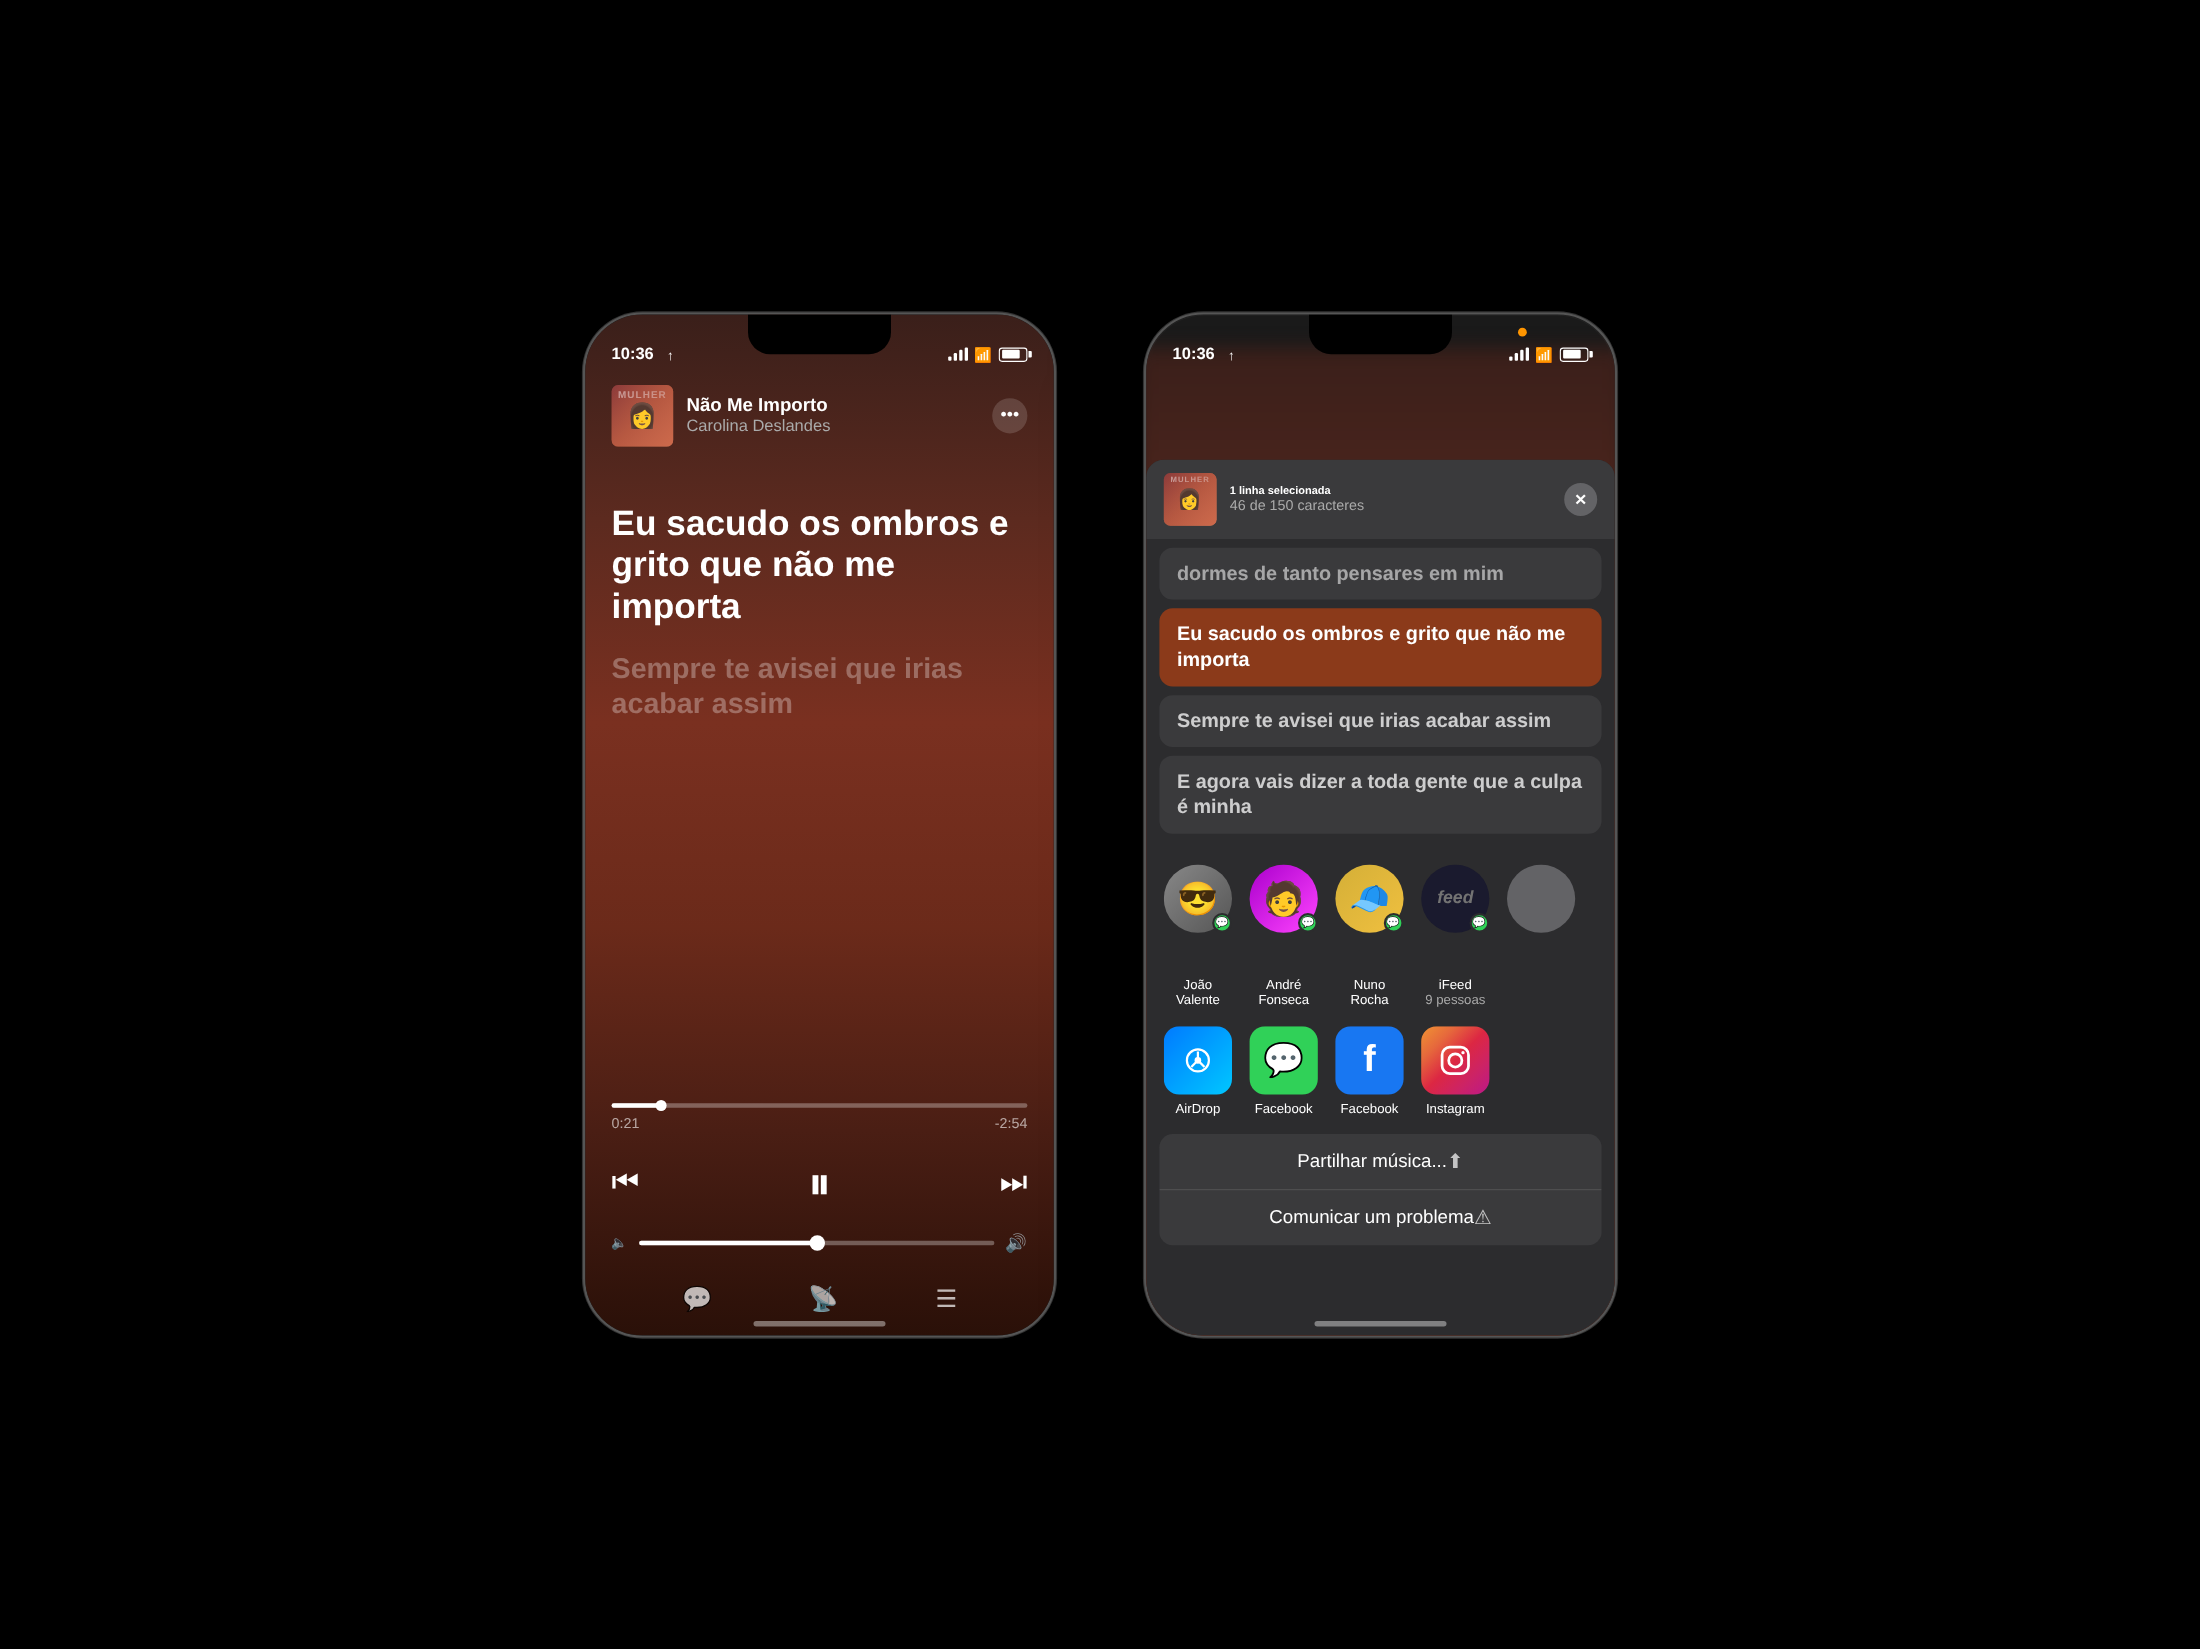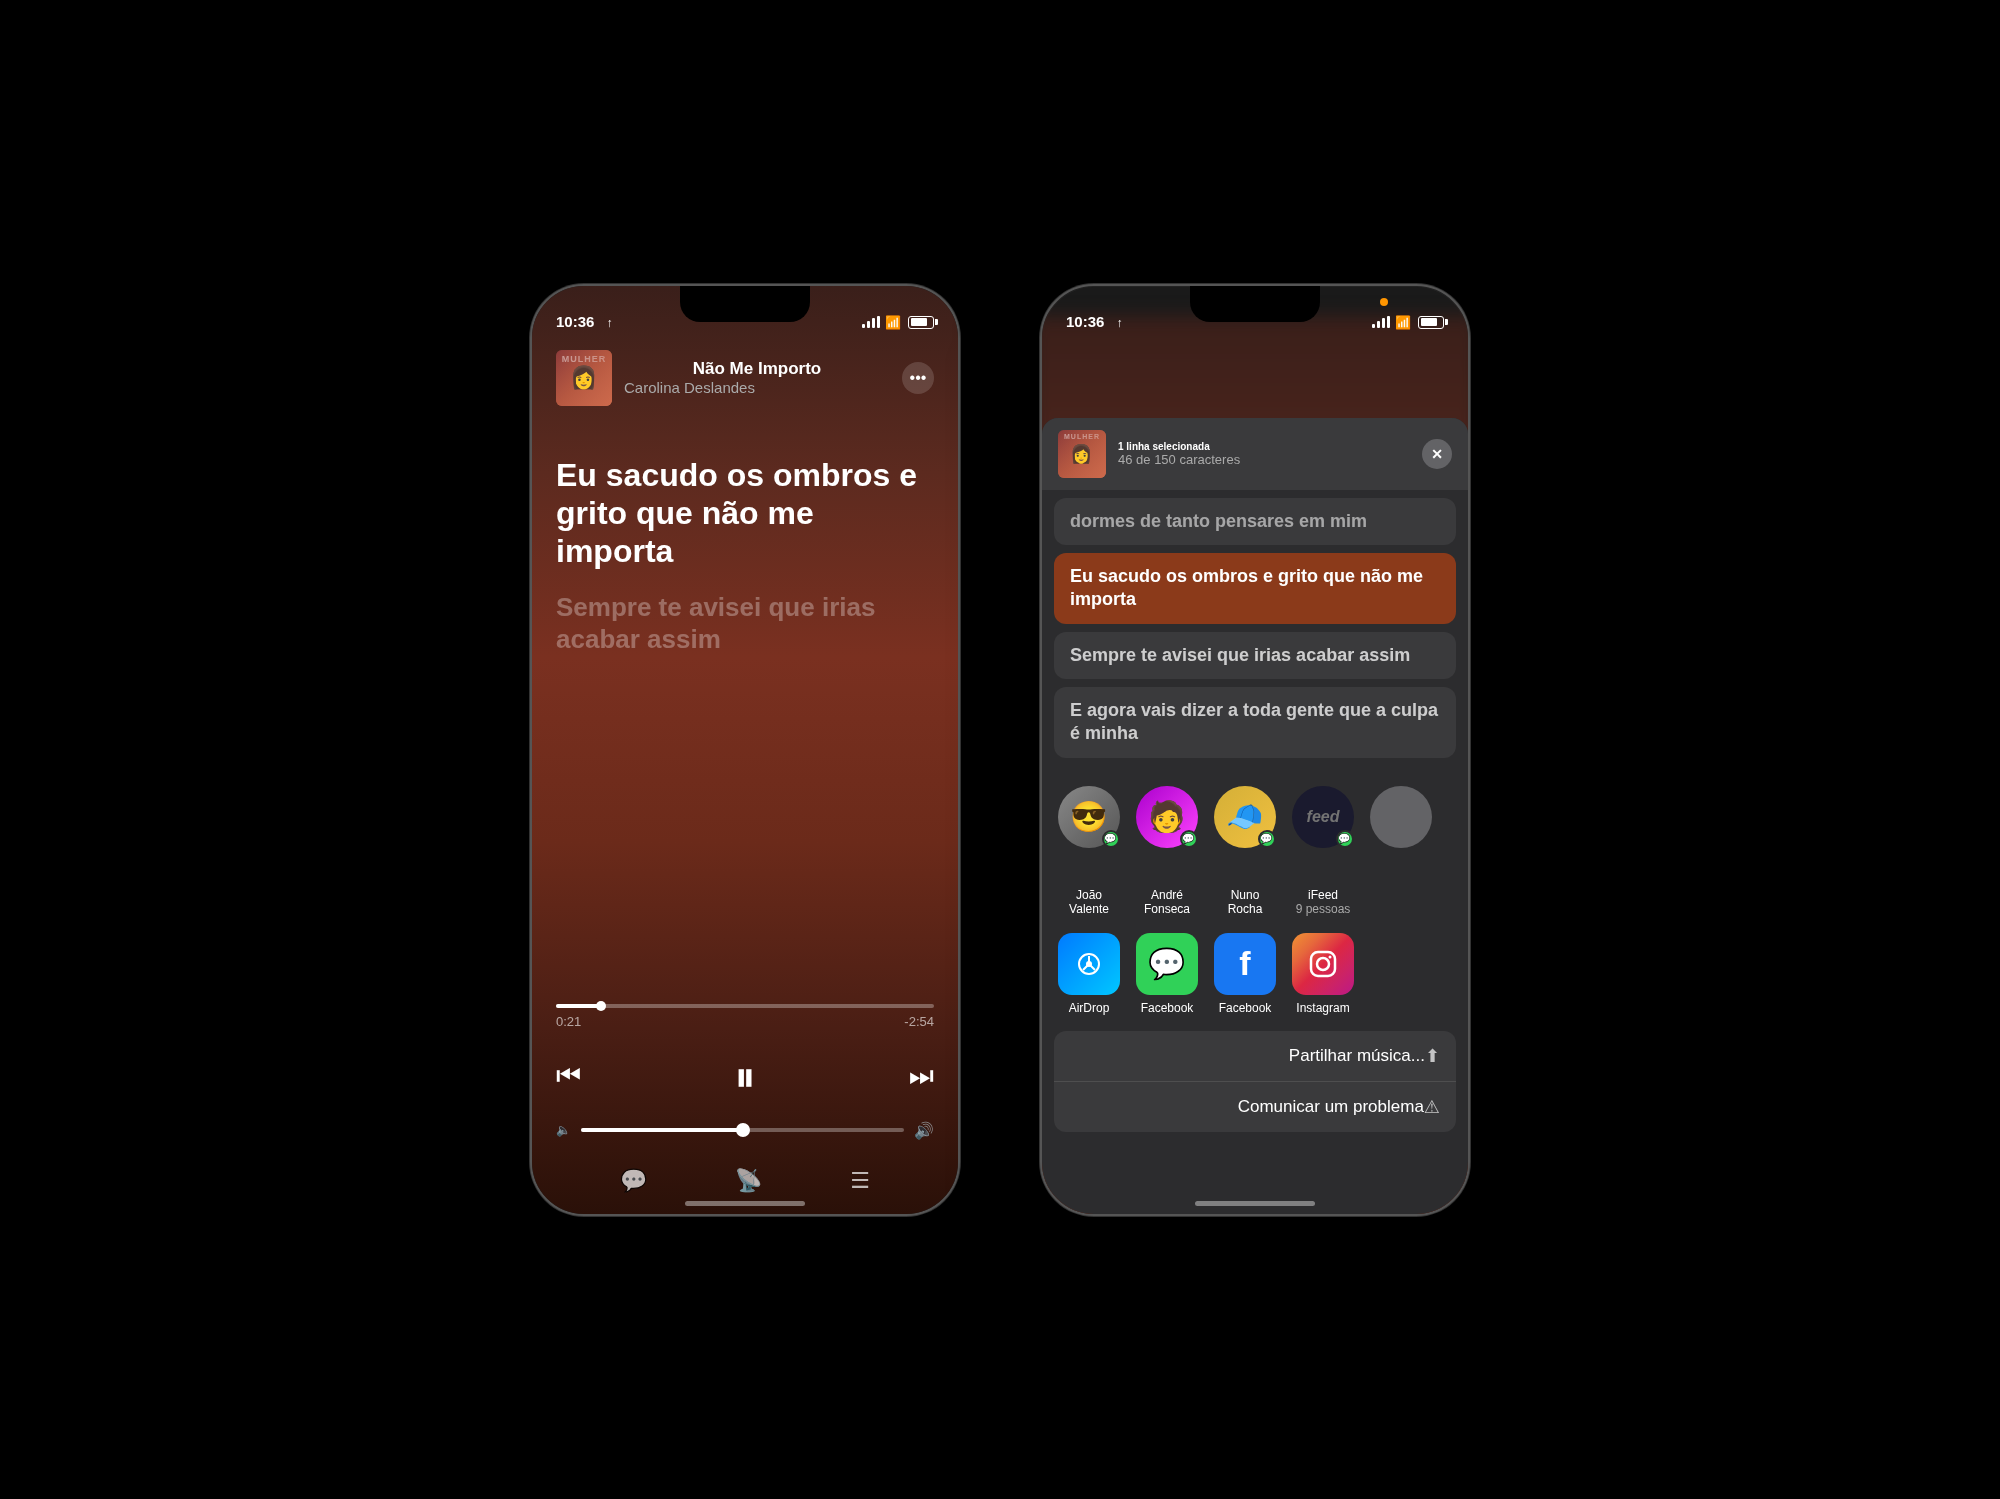--- a/index.html
+++ b/index.html
@@ -168,21 +168,20 @@
       color: #fff;
       letter-spacing: 1px;
     }
     .track-info {
       flex: 1;
     }
     .track-title {
       color: #fff;
       font-size: 17px;
       font-weight: 700;
-      text-align: center;
     }
     .track-artist {
       color: #aaa;
       font-size: 15px;
     }
     .more-btn {
       width: 32px;
       height: 32px;
       border-radius: 50%;
       background: rgba(255,255,255,0.15);
@@ -526,21 +525,21 @@
       flex-shrink: 0;
     }
     .action-row {
       background: #3a3a3c;
       border-radius: 12px;
       overflow: hidden;
     }
     .action-item {
       display: flex;
       align-items: center;
-      justify-content: flex-end;
+      justify-content: center;
       padding: 14px 16px;
       border-bottom: 1px solid rgba(255,255,255,0.1);
       cursor: pointer;
     }
     .action-item:last-child { border-bottom: none; }
     .action-text {
       color: #fff;
       font-size: 17px;
     }
     .action-icon { color: rgba(255,255,255,0.7); font-size: 18px; }

